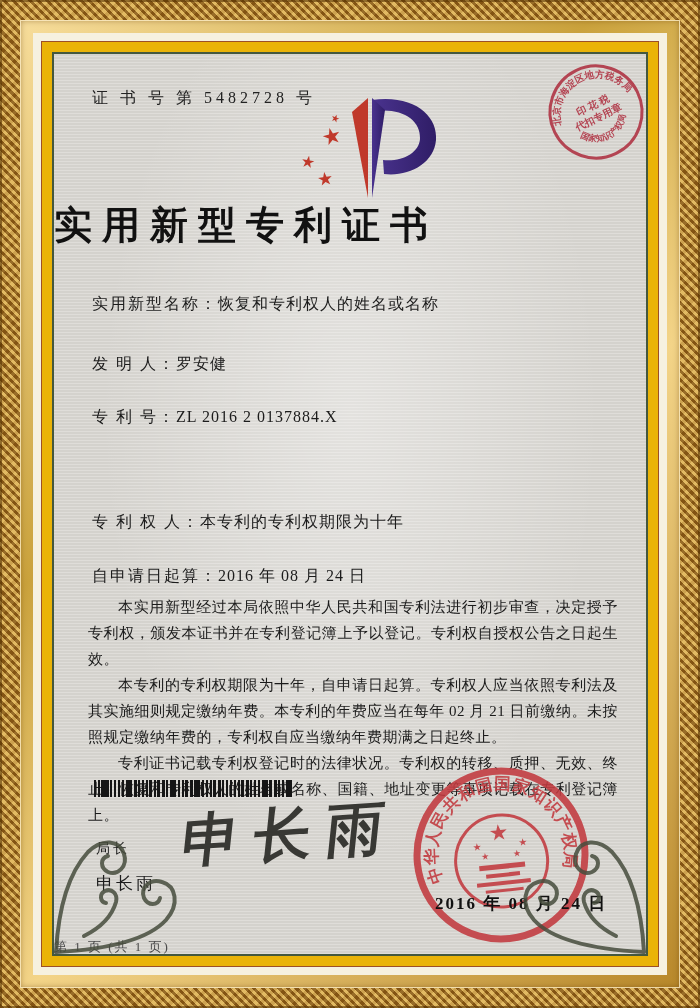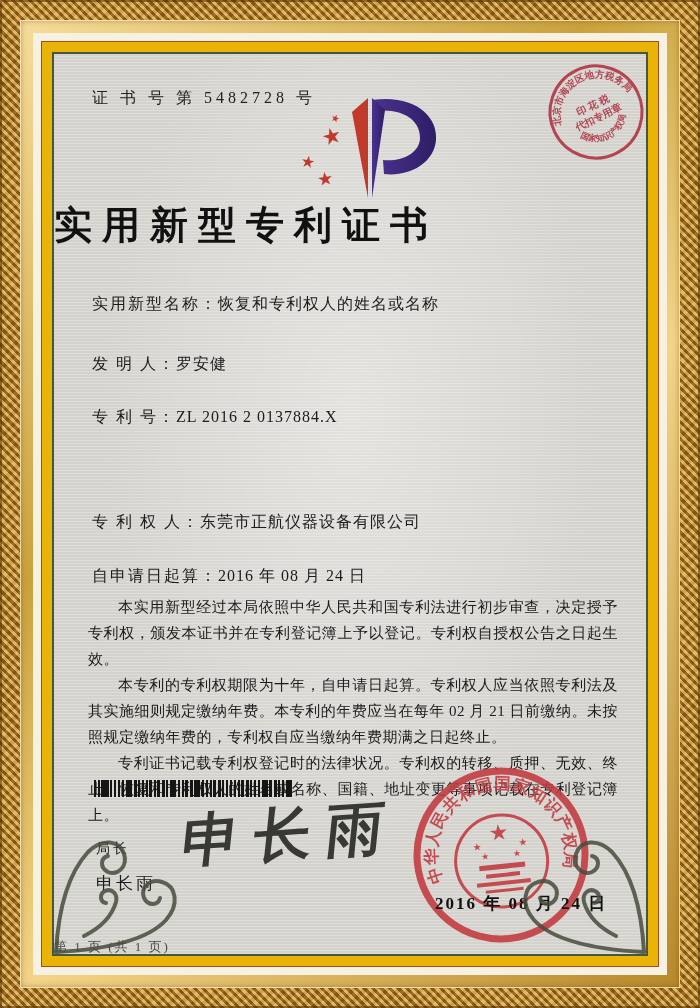--- a/index.html
+++ b/index.html
@@ -94,21 +94,21 @@
       <div class="abs field" style="top:240px">
         <span class="lab">实用新型名称：</span><span>恢复和专利权人的姓名或名称</span>
       </div>
       <div class="abs field" style="top:300px">
         <span class="lab">发  明  人：</span><span>罗安健</span>
       </div>
       <div class="abs field" style="top:353px">
         <span class="lab">专  利  号：</span><span>ZL 2016 2 0137884.X</span>
       </div>
       <div class="abs field" style="top:458px">
-        <span class="lab">专 利 权 人：</span><span>东莞市正航仪器设备有限公司</span>
+        <span class="lab">专 利 权 人：</span><span>本专利的专利权期限为十年</span>
       </div>
       <div class="abs field" style="top:512px">
         <span class="lab">自申请日起算：</span><span>2016 年 08 月 24 日</span>
       </div>
 
       <div class="abs paras">
         <p>本实用新型经过本局依照中华人民共和国专利法进行初步审查，决定授予专利权，颁发本证书并在专利登记簿上予以登记。专利权自授权公告之日起生效。</p>
         <p>本专利的专利权期限为十年，自申请日起算。专利权人应当依照专利法及其实施细则规定缴纳年费。本专利的年费应当在每年 02 月 21 日前缴纳。未按照规定缴纳年费的，专利权自应当缴纳年费期满之日起终止。</p>
         <p>专利证书记载专利权登记时的法律状况。专利权的转移、质押、无效、终止、恢复和专利权人的姓名或名称、国籍、地址变更等事项记载在专利登记簿上。</p>
       </div>

